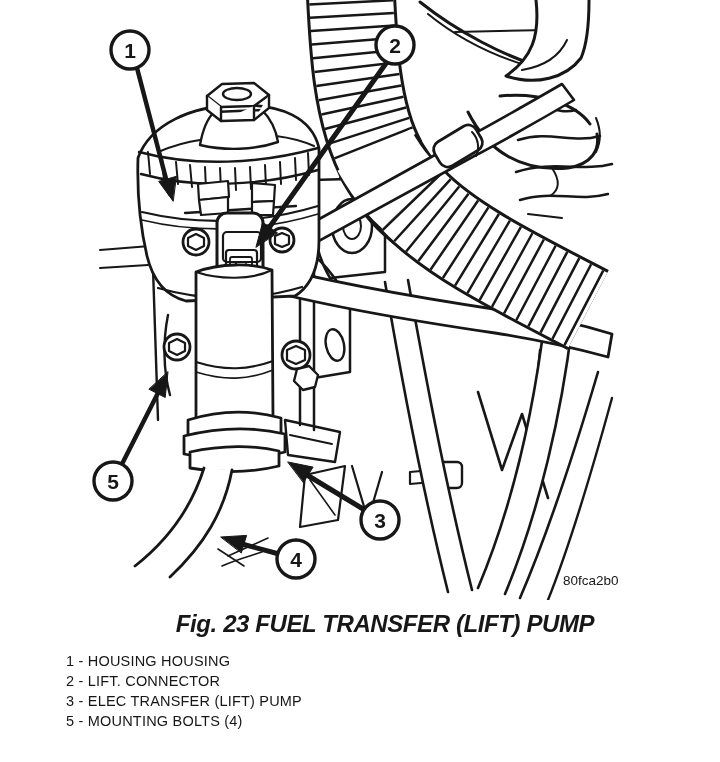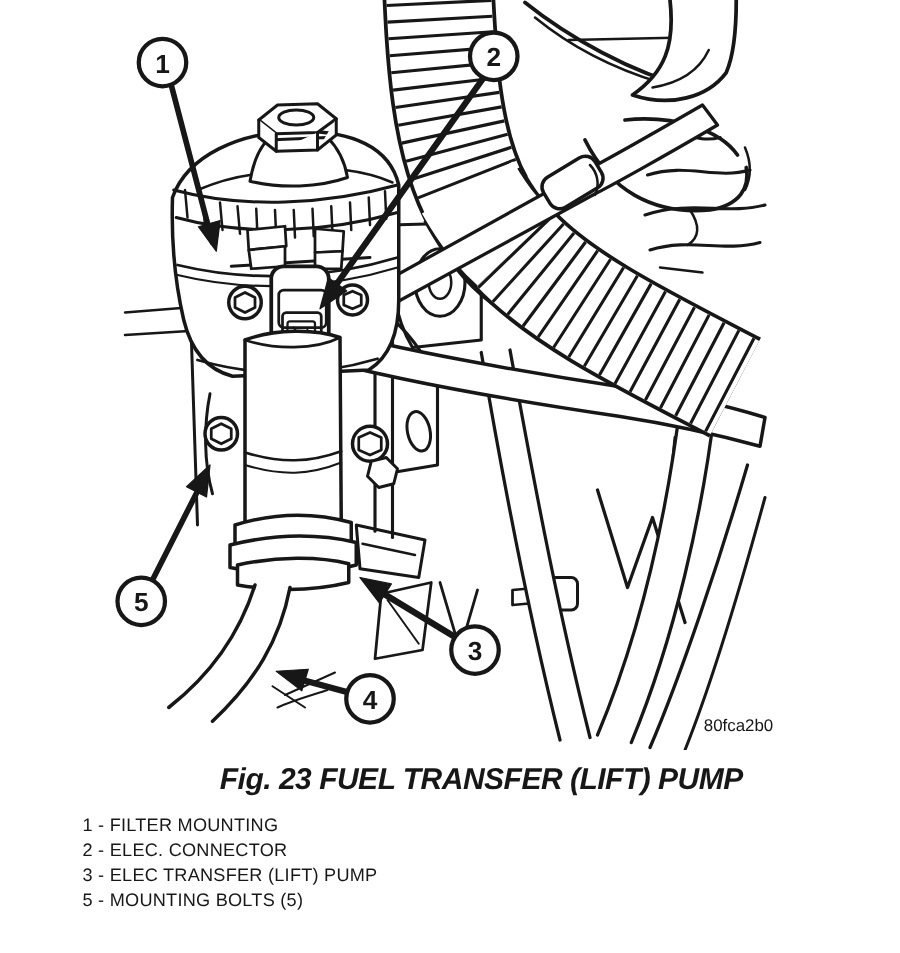--- a/index.html
+++ b/index.html
@@ -220,18 +220,18 @@
           <circle cx="113" cy="481" r="19" fill="#fff" stroke-width="3.4"></circle>
           <text x="113" y="489" fill="#171717" stroke="none">5</text>
         </g>
       </g>
     </svg>
   </div>
 
   <div class="caption">Fig. 23 FUEL TRANSFER (LIFT) PUMP</div>
 
   <div class="legend">
-    <div class="legend-row"><span>1</span><span> - </span><span>FILTER MOUNTING</span></div>
-    <div class="legend-row"><span>2</span><span> - </span><span>ELEC. CONNECTOR</span></div>
+    <div class="legend-row"><span>1</span><span> - </span><span>HOUSING HOUSING</span></div>
+    <div class="legend-row"><span>2</span><span> - </span><span>LIFT. CONNECTOR</span></div>
     <div class="legend-row"><span>3</span><span> - </span><span>ELEC TRANSFER (LIFT) PUMP</span></div>
-    <div class="legend-row"><span>5</span><span> - </span><span>MOUNTING BOLTS (5)</span></div>
+    <div class="legend-row"><span>5</span><span> - </span><span>MOUNTING BOLTS (4)</span></div>
   </div>
 </div>
 
 </body></html>

